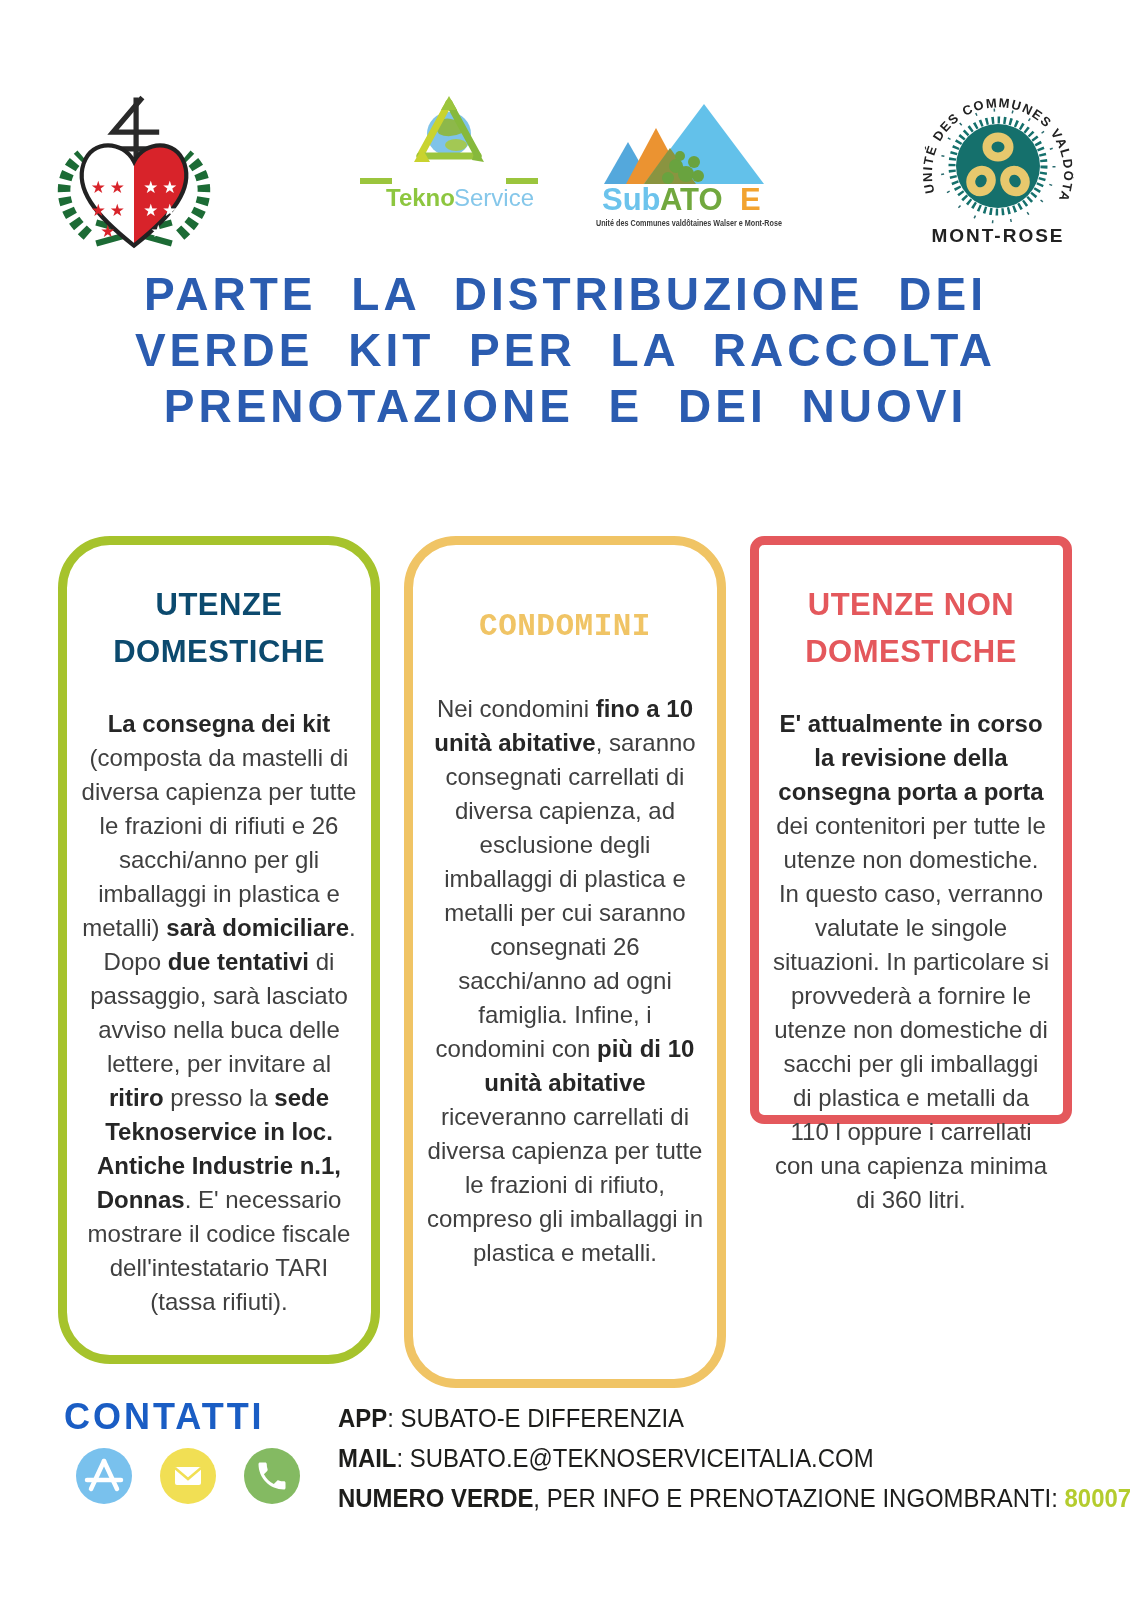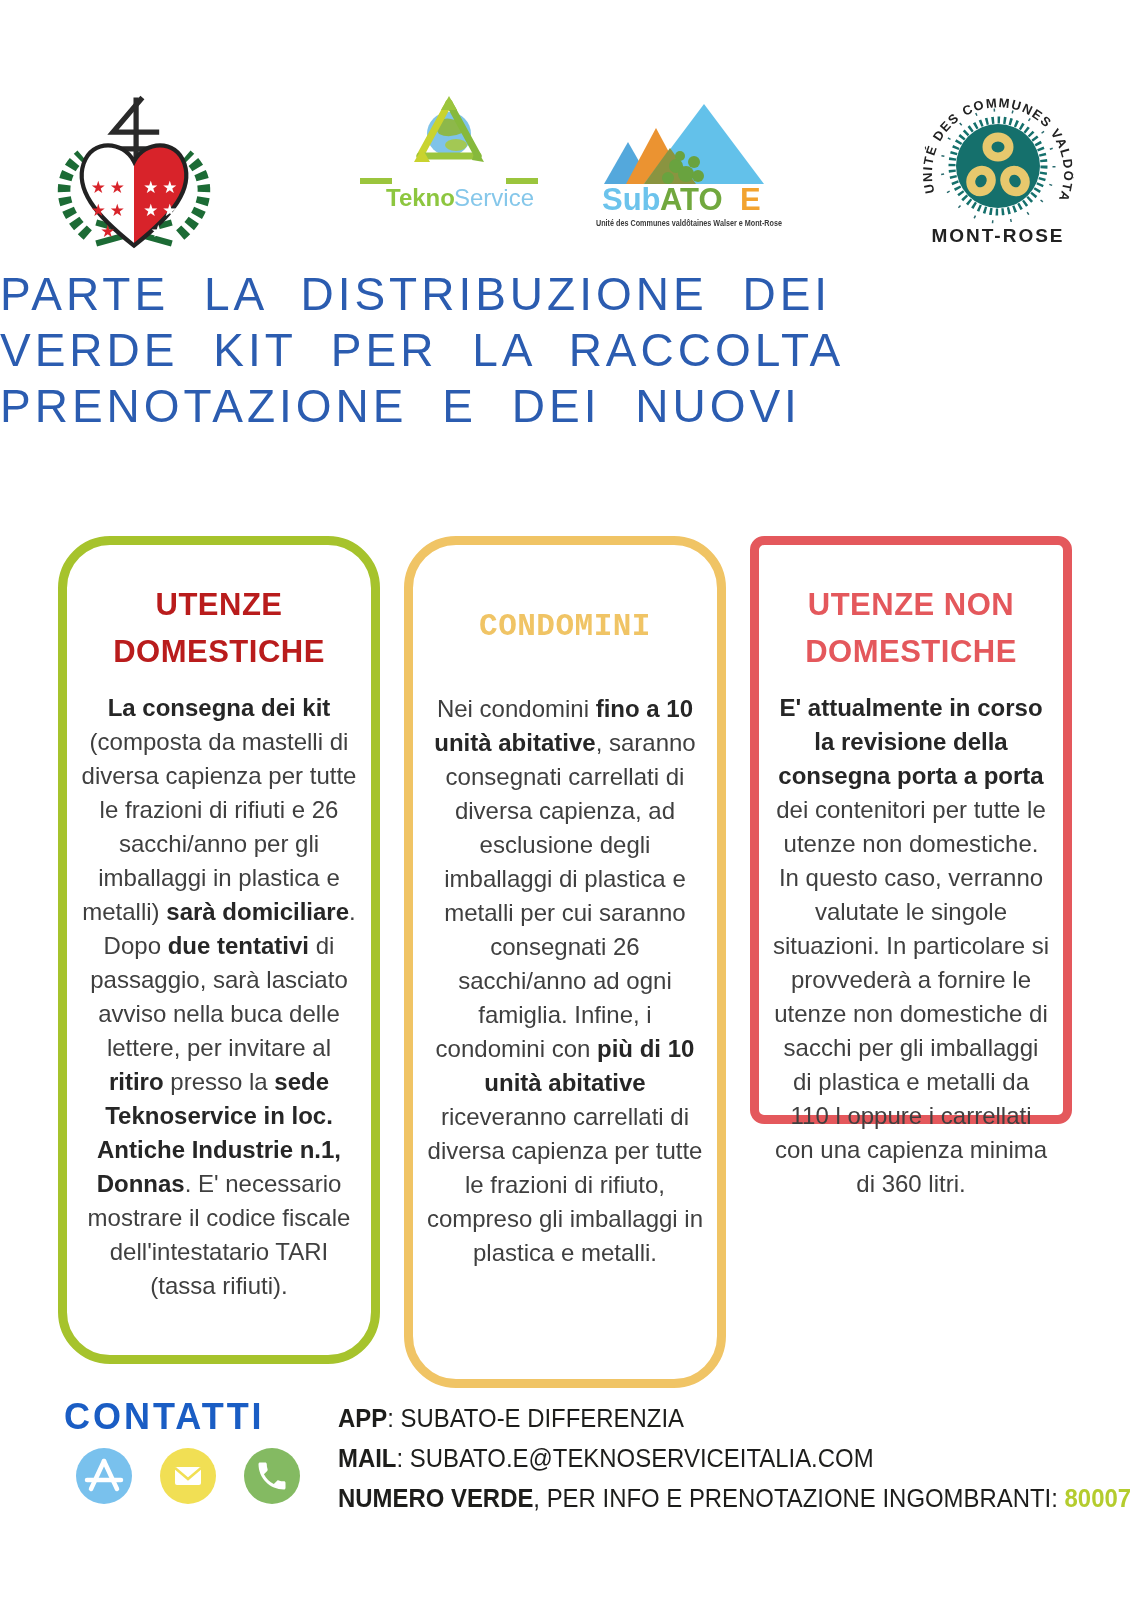--- a/index.html
+++ b/index.html
@@ -12,22 +12,22 @@
   .logo{position:absolute;}
   .logo-crest{left:50px; top:92px; width:168px; height:158px;}
   .logo-tekno{left:360px; top:96px; width:178px; height:128px;}
   .logo-subato{left:590px; top:90px; width:198px; height:142px;}
   .logo-montrose{left:922px; top:88px; width:152px; height:162px;}
   .logo svg{width:100%; height:100%; display:block;}
 
   
   .title{
     position:absolute; top:266px; left:0; right:0;
-    text-align:left; color:#2b5cb0;
-    font-weight:normal; font-size:46px; line-height:56px;
+    text-align:center; color:#2b5cb0;
+    font-weight:bold; font-size:46px; line-height:56px;
     letter-spacing:4px; word-spacing:18px;
   }
 
   
   .cards{
     position:absolute; top:536px; left:58px; width:1014px;
     display:flex; gap:24px; align-items:flex-start;
   }
   .card{
     box-sizing:border-box; width:322px; background:#fff;
@@ -36,21 +36,21 @@
   }
   .card-0{height:828px;}
   .card-1{height:852px;}
   .card-2{height:588px;border-radius:14px;}
   .card-heading{
     margin:0; font-size:31px; line-height:47px; font-weight:bold;
     white-space:pre-line; letter-spacing:.5px;
   }
   .card-1 .card-heading{margin-top:22px;font-family:Liberation Mono, monospace;}
   .card-body{
-    margin-top:16px; font-size:24px; line-height:34px;
+    margin-top:32px; font-size:24px; line-height:34px;
     color:#3f3f3f; white-space:pre-line;
   }
   .card-1 .card-body{margin-top:42px;}
   .card-body .b{font-weight:bold; color:#262626;}
 
   
   .contacts-heading{
     position:absolute; left:64px; top:1396px;
     font-size:36px; font-weight:bold; letter-spacing:3px; color:#1a5dc4;
   }
@@ -174,21 +174,21 @@
   </div>
 
   <div class="title" style="color: rgb(43, 92, 176);">
     <div>PARTE LA DISTRIBUZIONE DEI</div>
     <div>VERDE KIT PER LA RACCOLTA</div>
     <div>PRENOTAZIONE E DEI NUOVI</div>
   </div>
 
   <main class="cards">
     <section class="card card-0" style="border-color: rgb(166, 195, 44);">
-      <h2 class="card-heading" style="color: #b91c1c;">UTENZE
+      <h2 class="card-heading" style="color: #0c4a6e;">UTENZE
 DOMESTICHE</h2>
       <div class="card-body"><span class="b">La consegna dei kit</span><span> (composta da mastelli di diversa capienza per tutte le frazioni di rifiuti e 26 sacchi/anno per gli imballaggi in plastica e metalli) </span><span class="b">sarà domiciliare</span><span>. Dopo </span><span class="b">due tentativi</span><span> di passaggio, sarà lasciato avviso nella buca delle lettere, per invitare al </span><span class="b">ritiro</span><span> presso la </span><span class="b">sede Teknoservice in loc. Antiche Industrie n.1, Donnas</span><span>. E' necessario mostrare il codice fiscale dell'intestatario TARI (tassa rifiuti).</span></div>
     </section>
     <section class="card card-1" style="border-color: rgb(240, 196, 101);">
       <h2 class="card-heading" style="color: rgb(240, 196, 101);">CONDOMINI</h2>
       <div class="card-body"><span>Nei condomini </span><span class="b">fino a 10 unità abitative</span><span>, saranno consegnati carrellati di diversa capienza, ad esclusione degli imballaggi di plastica e metalli per cui saranno consegnati 26 sacchi/anno ad ogni famiglia. Infine, i condomini con </span><span class="b">più di 10 unità abitative</span><span> riceveranno carrellati di diversa capienza per tutte le frazioni di rifiuto, compreso gli imballaggi in plastica e metalli.</span></div>
     </section>
     <section class="card card-2" style="border-color: rgb(228, 88, 92);">
       <h2 class="card-heading" style="color: rgb(228, 88, 92);">UTENZE NON
 DOMESTICHE</h2>

